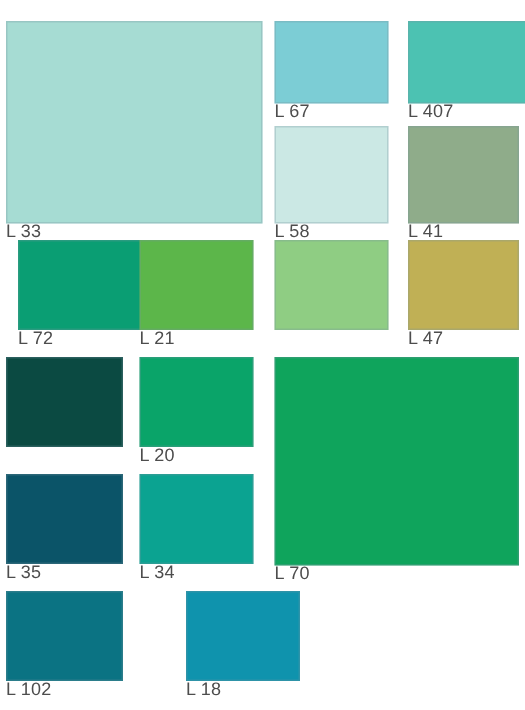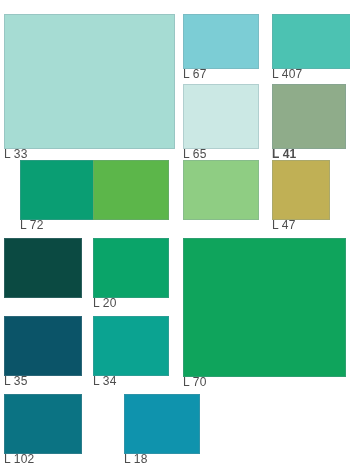--- a/index.html
+++ b/index.html
@@ -53,37 +53,38 @@
     <div class="swatch" style="left: 183px; top: 14px; width: 76px;">
       <div class="swatch-chip" style="height: 55px; background: rgb(124, 205, 213);"></div>
       <div class="swatch-label" style="color: rgb(77, 77, 77);">L 67</div>
     </div>
     <div class="swatch" style="left: 272px; top: 14px; width: 86px;">
       <div class="swatch-chip" style="height: 55px; background: rgb(76, 194, 178);"></div>
       <div class="swatch-label" style="color: rgb(77, 77, 77);">L 407</div>
     </div>
     <div class="swatch" style="left: 183px; top: 84px; width: 76px;">
       <div class="swatch-chip" style="height: 65px; background: rgb(203, 232, 228);"></div>
-      <div class="swatch-label" style="color: rgb(77, 77, 77);">L 65</div>
+      <div class="swatch-label" style="color: rgb(77, 77, 77);">L 58</div>
     </div>
-    <div class="swatch" style="left: 272px; top: 84px; width: 74px; font-weight: bold;">
+    <div class="swatch" style="left: 272px; top: 84px; width: 74px;">
       <div class="swatch-chip" style="height: 65px; background: rgb(143, 172, 138);"></div>
       <div class="swatch-label" style="color: rgb(77, 77, 77);">L 41</div>
     </div>
-    <div class="swatch" style="left: 20px; top: 160px; width: 96px;">
+    <div class="swatch" style="left: 12px; top: 160px; width: 96px;">
       <div class="swatch-chip" style="height: 60px; background: rgb(10, 158, 115);"></div>
       <div class="swatch-label" style="color: rgb(77, 77, 77);">L 72</div>
     </div>
     <div class="swatch" style="left: 93px; top: 160px; width: 76px;">
       <div class="swatch-chip" style="height: 60px; background: rgb(92, 182, 74);"></div>
+      <div class="swatch-label" style="color: rgb(77, 77, 77);">L 21</div>
     </div>
     <div class="swatch" style="left: 183px; top: 160px; width: 76px;">
       <div class="swatch-chip" style="height: 60px; background: rgb(143, 205, 131);"></div>
     </div>
-    <div class="swatch" style="left: 272px; top: 160px; width: 58px;">
+    <div class="swatch" style="left: 272px; top: 160px; width: 74px;">
       <div class="swatch-chip" style="height: 60px; background: rgb(192, 176, 85);"></div>
       <div class="swatch-label" style="color: rgb(77, 77, 77);">L 47</div>
     </div>
     <div class="swatch" style="left: 4px; top: 238px; width: 78px;">
       <div class="swatch-chip" style="height: 60px; background: rgb(11, 74, 66);"></div>
     </div>
     <div class="swatch" style="left: 93px; top: 238px; width: 76px;">
       <div class="swatch-chip" style="height: 60px; background: rgb(10, 164, 105);"></div>
       <div class="swatch-label" style="color: rgb(77, 77, 77);">L 20</div>
     </div>

